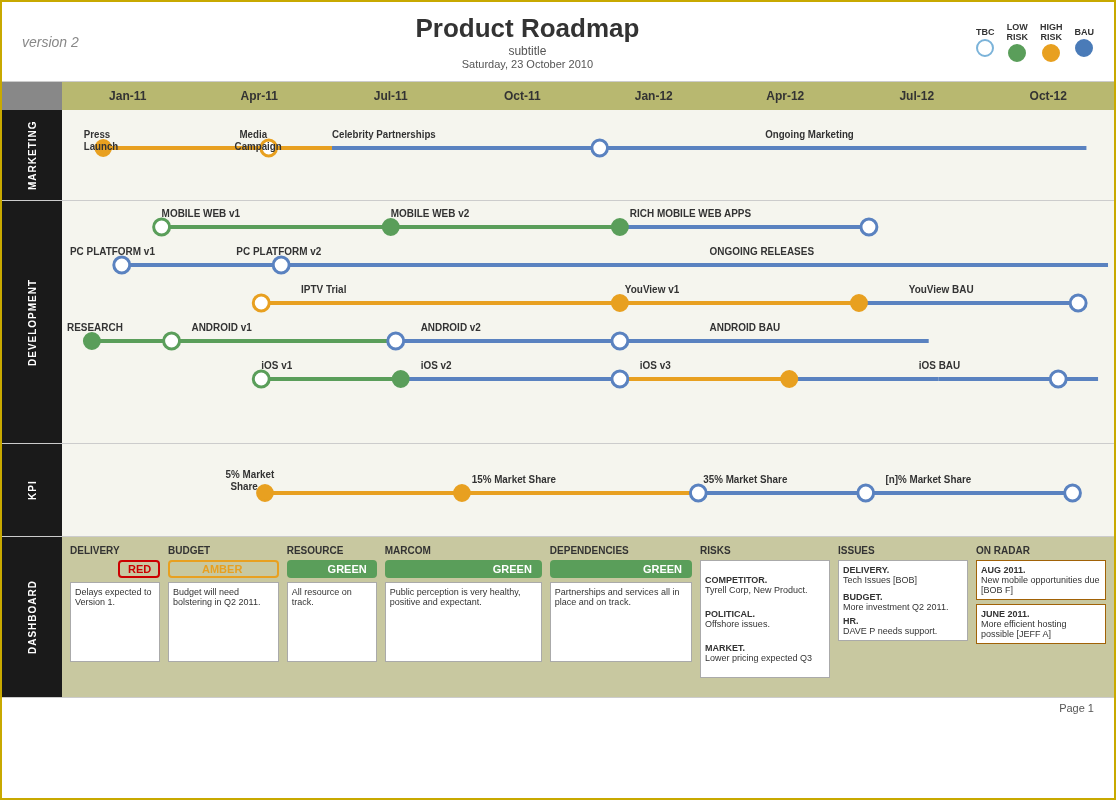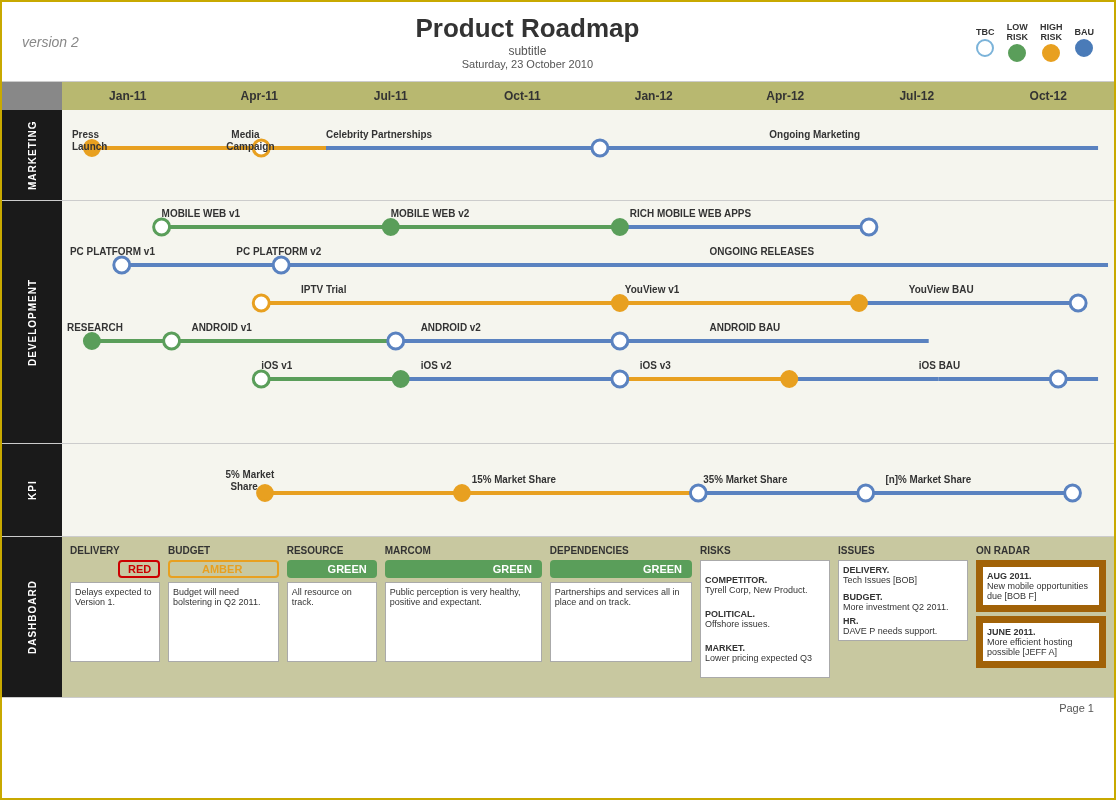--- a/index.html
+++ b/index.html
@@ -158,21 +158,21 @@
     .dash-col-wrapper {
       display: flex;
       flex-direction: column;
       min-width: 90px;
     }
     .dash-col-wrapper.wide { min-width: 110px; }
     .dash-col-wrapper.xwide { min-width: 130px; }
 
     .on-radar-item {
       background: #fff;
-      border: 7px solid #a16207;
+      border: 1px solid #a16207;
       padding: 4px;
       font-size: 9px;
       color: #333;
       margin-bottom: 4px;
     }
 
     .page-footer {
       text-align: right;
       padding: 4px 20px;
       font-size: 11px;
@@ -240,21 +240,21 @@
       <div class="month-label">Oct-11</div>
       <div class="month-label">Jan-12</div>
       <div class="month-label">Apr-12</div>
       <div class="month-label">Jul-12</div>
       <div class="month-label">Oct-12</div>
     </div>
   </div>
 
   <div class="section" style="min-height:90px;">
     <div class="section-label">MARKETING</div>
-    <div class="section-content" style="padding: 10px 0; position:relative; height:90px;">
+    <div class="section-content" style="padding: 10px 12px; position:relative; height:90px;">
       <svg width="100%" height="80" viewBox="0 0 1056 80" preserveAspectRatio="none">
 
         <line x1="30" y1="28" x2="265" y2="28" stroke="#e8a020" stroke-width="4"></line>
 
         <line x1="265" y1="28" x2="1040" y2="28" stroke="#5a82c0" stroke-width="4"></line>
 
         <circle cx="30" cy="28" r="8" fill="#e8a020" stroke="#e8a020" stroke-width="2"></circle>
         <circle cx="200" cy="28" r="8" fill="#fff" stroke="#e8a020" stroke-width="3"></circle>
         <circle cx="540" cy="28" r="8" fill="#fff" stroke="#5a82c0" stroke-width="3"></circle>
 

